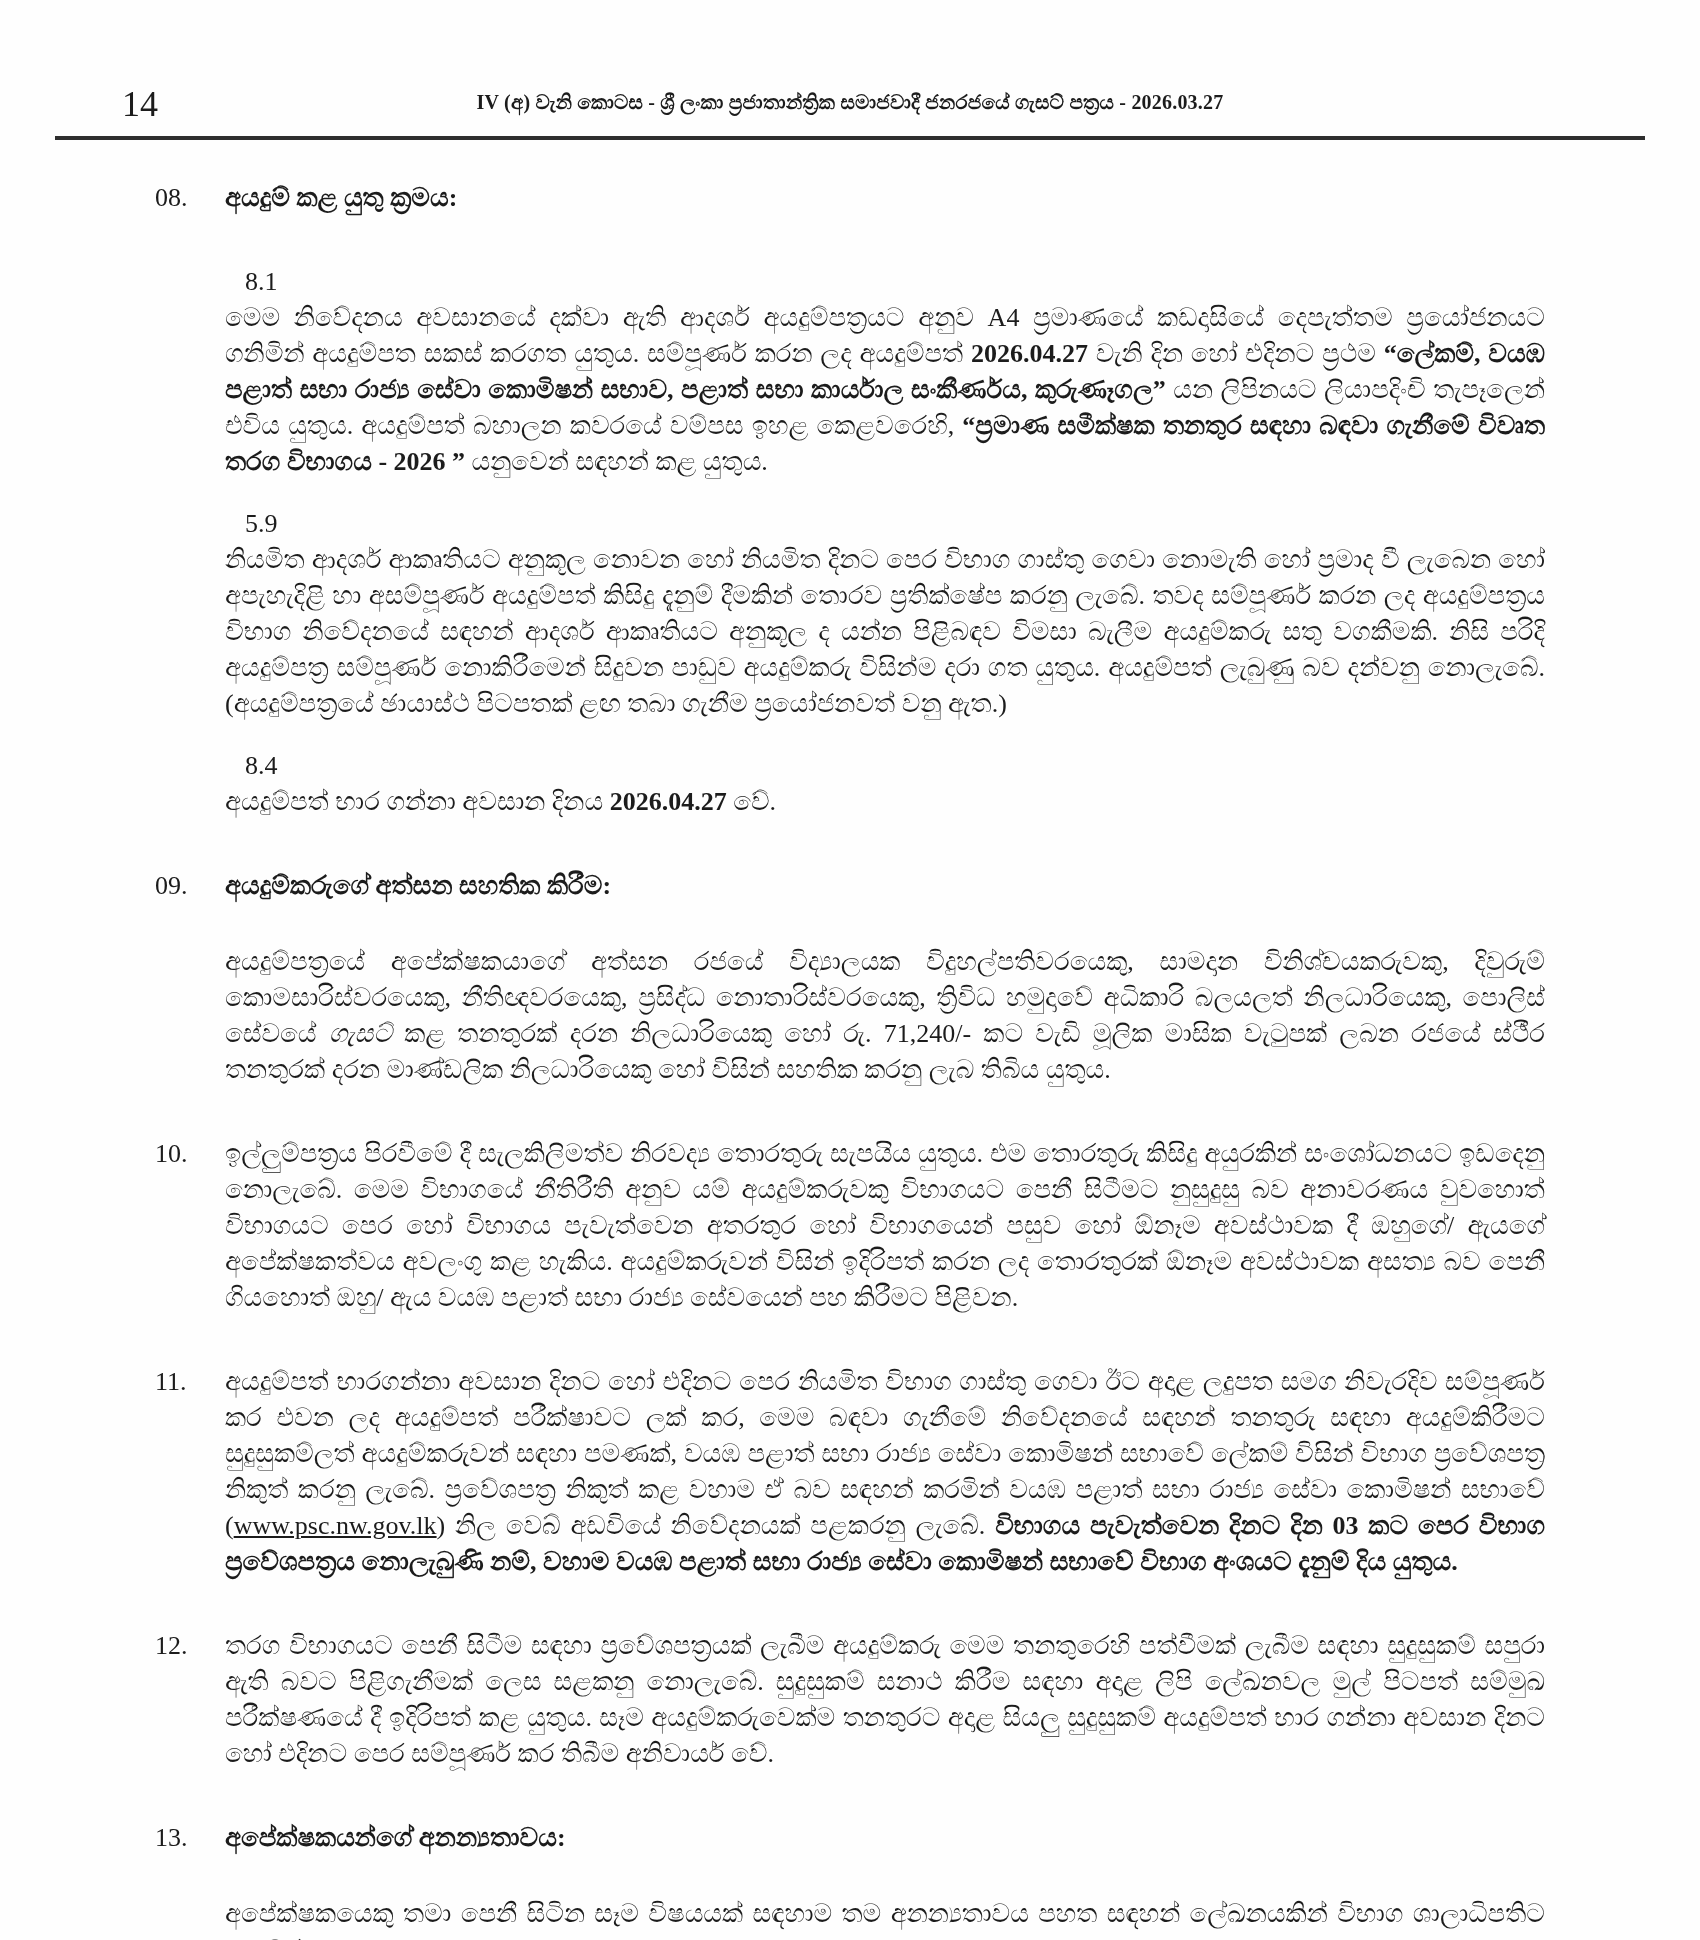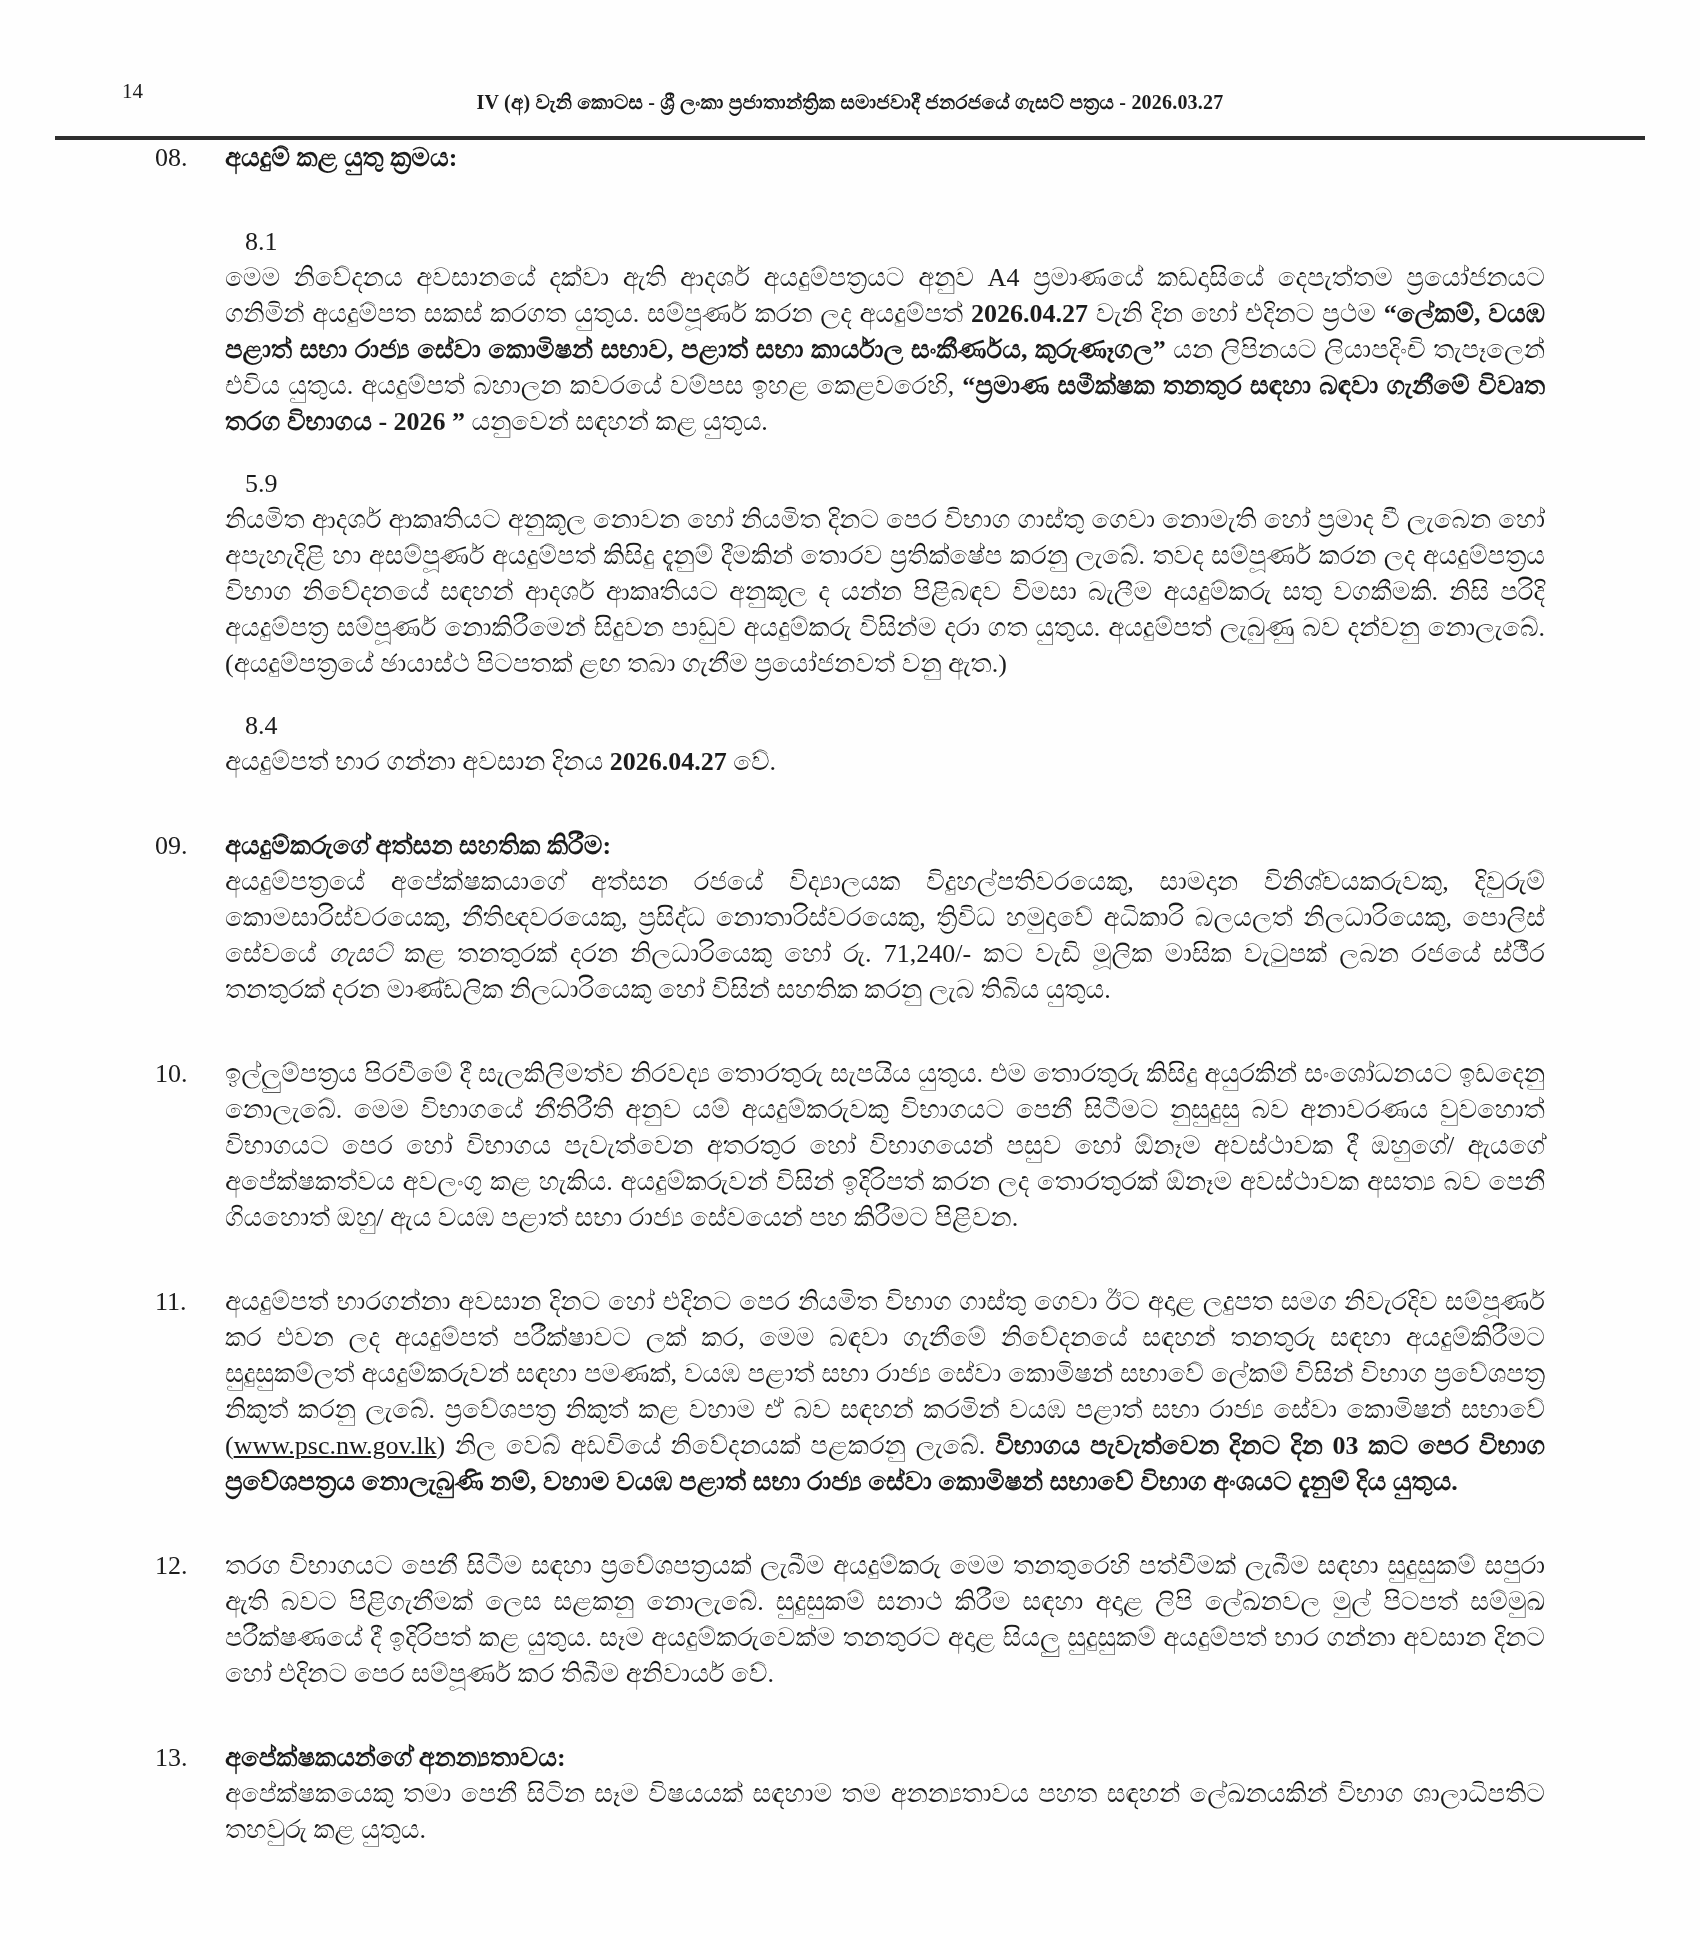--- a/index.html
+++ b/index.html
@@ -15,22 +15,22 @@
     background: #fefefe;
     color: #1c1c1c;
     font-family: "Liberation Serif", "DejaVu Serif", serif;
     font-size: 26px;
     line-height: 36px;
   }
   .page-header { position: relative; padding-top: 84px; }
   .page-number {
     position: absolute;
     left: 122px;
-    top: 73px;
-    font-size: 21px;
+    top: 86px;
+    font-size: 36px;
   }
   .header-title {
     text-align: center;
     font-weight: bold;
     font-size: 20px;
     letter-spacing: 0.2px;
   }
   .header-rule {
     border: none;
     border-top: 4px solid #2e2e2e;
@@ -42,21 +42,21 @@
   }
   .section { display: flex; }
   .sec-num { width: 70px; flex-shrink: 0; }
   .sec-body { flex: 1; }
   .sec-heading { font-weight: bold; }
   .subitem { display: flex; margin-top: 14px; flex-direction: column; }
   .sub-num { width: 65px; flex-shrink: 0; margin-left: 20px; }
   .sub-text { flex: 1; margin: 0; text-align: justify; }
   p { margin: 0; }
   .mt-lg { margin-top: 48px; }
-  .mt-md { }
+  .mt-md { margin-top: 40px; }
   .mt-sm { margin-top: 26px; }
   .bold { font-weight: bold; }
   .italic { font-style: italic; }
   .weblink {
     text-decoration: underline;
     color: inherit;
     cursor: pointer;
   }
 </style>
 </head>

